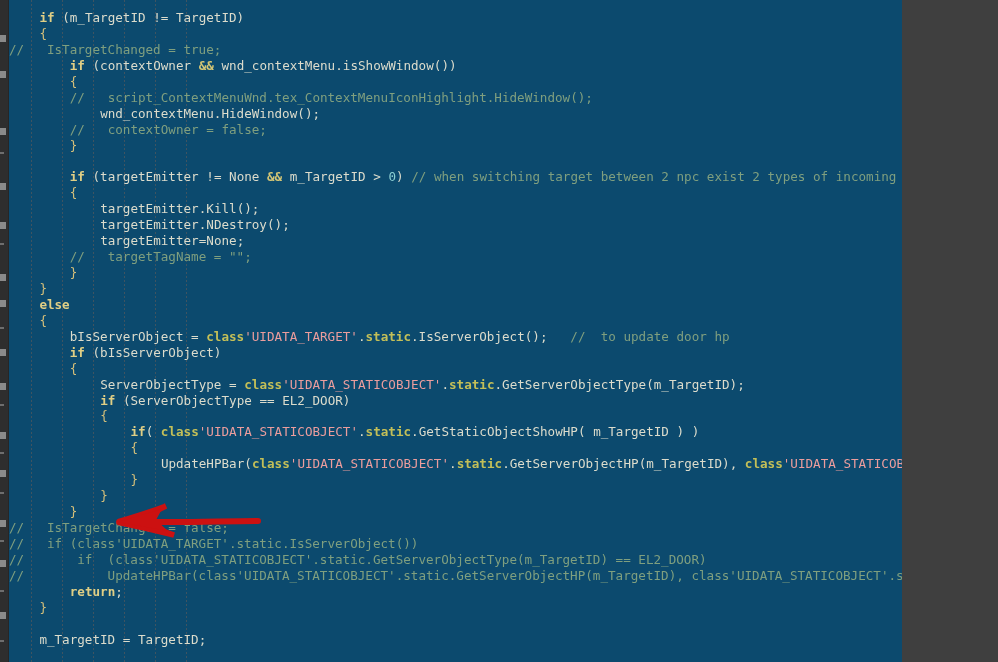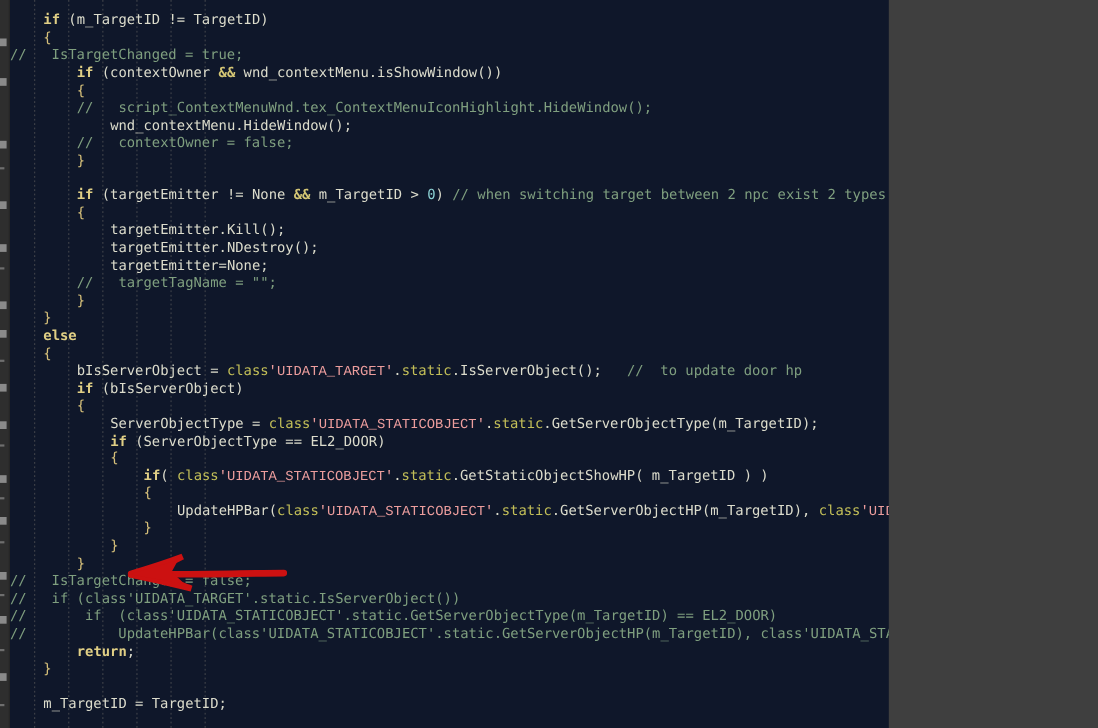--- a/index.html
+++ b/index.html
@@ -2,23 +2,23 @@
 <html><head>
 <meta charset="utf-8">
 <style>
   html, body {
     margin: 0;
     padding: 0;
     background: #3f3f3f;
   }
   #app {
     position: relative;
-    width: 808px;
+    width: 902px;
     height: 662px;
-    background: #0f172a;
+    background: #0c4a6e;
     overflow: hidden;
     font-family: "DejaVu Sans Mono", "Liberation Mono", monospace;
   }
 
   
   #gutter-strip {
     position: absolute;
     left: 0; top: 0;
     width: 8px; height: 662px;
     background: #2e2e2e;
@@ -71,22 +71,22 @@
     letter-spacing: 0px;
   }
   #code .ln { display: block; height: 15.95px; }
 
   
   .kw   { color: #e0cf85; font-weight: bold; }            
   .punc { color: #d6c07a; }                               
   .id   { color: #dcdccc; }                               
   .op   { color: #dcdccc; }
   .amp  { color: #d4c675; font-weight: bold; }            
-  .cls  { color: #c3bf58; font-weight: normal; }            
-  .str  { color: #ec9d9d; font-family: Liberation Mono, monospace; }                               
+  .cls  { color: #c3bf58; font-weight: bold; }            
+  .str  { color: #ec9d9d; }                               
   .num  { color: #8cd0d3; }
   .cmt  { color: #7f9f7f; }
 
   
   #red-arrow {
     position: absolute;
     left: 112px;
     top: 500px;
     width: 160px;
     height: 42px;

